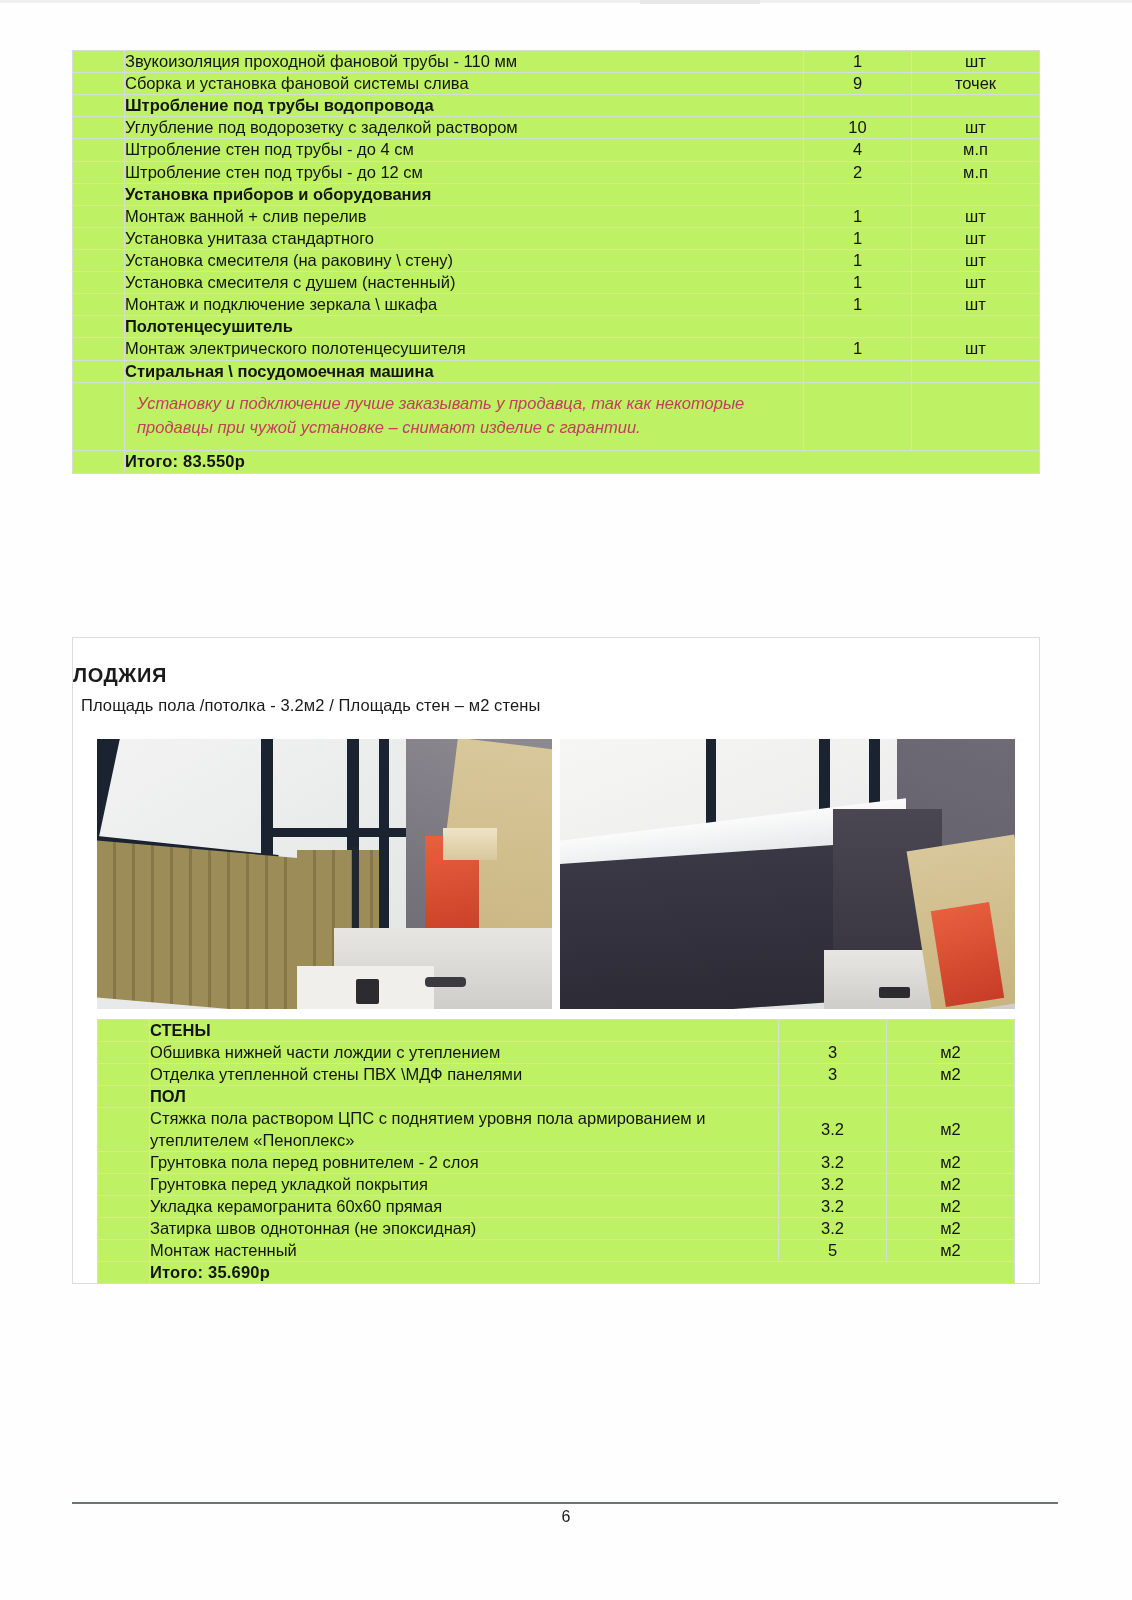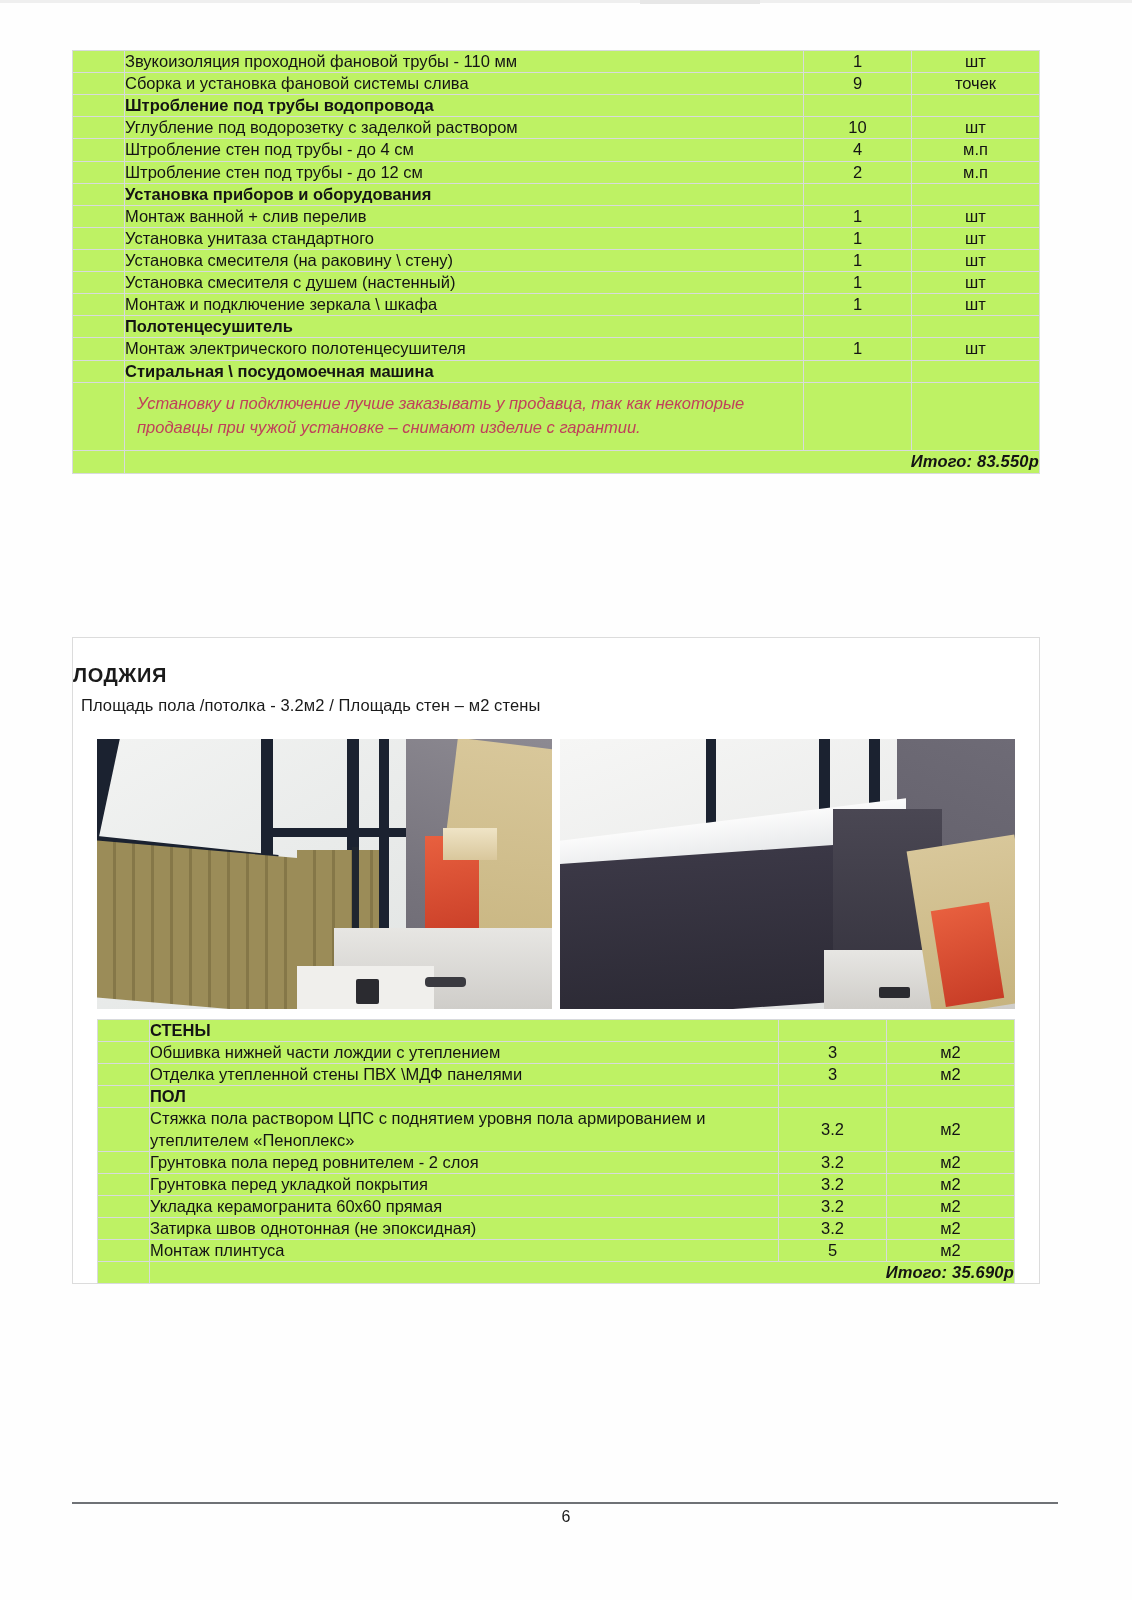--- a/index.html
+++ b/index.html
@@ -60,26 +60,24 @@
     font-style: italic;
     font-weight: 500;
     padding: 9px 8px 11px 12px;
     line-height: 1.45;
   }
 
   tr.total td {
     border: 1px solid #d8dadd;
   }
   .cell-total {
-    text-align: right;
     font-weight: bold;
     padding: 7px 14px 8px 4px;
     font-size: 16.5px;
     letter-spacing: .2px;
-    font-style: italic;
   }
 
   
   #block-one {
     position: absolute;
     left: 72px;
     top: 50px;
     width: 968px;
   }
 
@@ -430,21 +428,21 @@
               <td class="cell-unit">м2</td>
             </tr>
             <tr class="item">
               <td class="cell-blank">&nbsp;</td>
               <td class="cell-desc">Затирка швов однотонная (не эпоксидная)</td>
               <td class="cell-qty">3.2</td>
               <td class="cell-unit">м2</td>
             </tr>
             <tr class="item">
               <td class="cell-blank">&nbsp;</td>
-              <td class="cell-desc">Монтаж плинтуса</td>
+              <td class="cell-desc">Монтаж настенный</td>
               <td class="cell-qty">5</td>
               <td class="cell-unit">м2</td>
             </tr>
             <tr class="total">
               <td class="cell-blank">&nbsp;</td>
               <td class="cell-total" colspan="3">Итого:   35.690р</td>
             </tr>
           </tbody>
       </table>
     </div>

